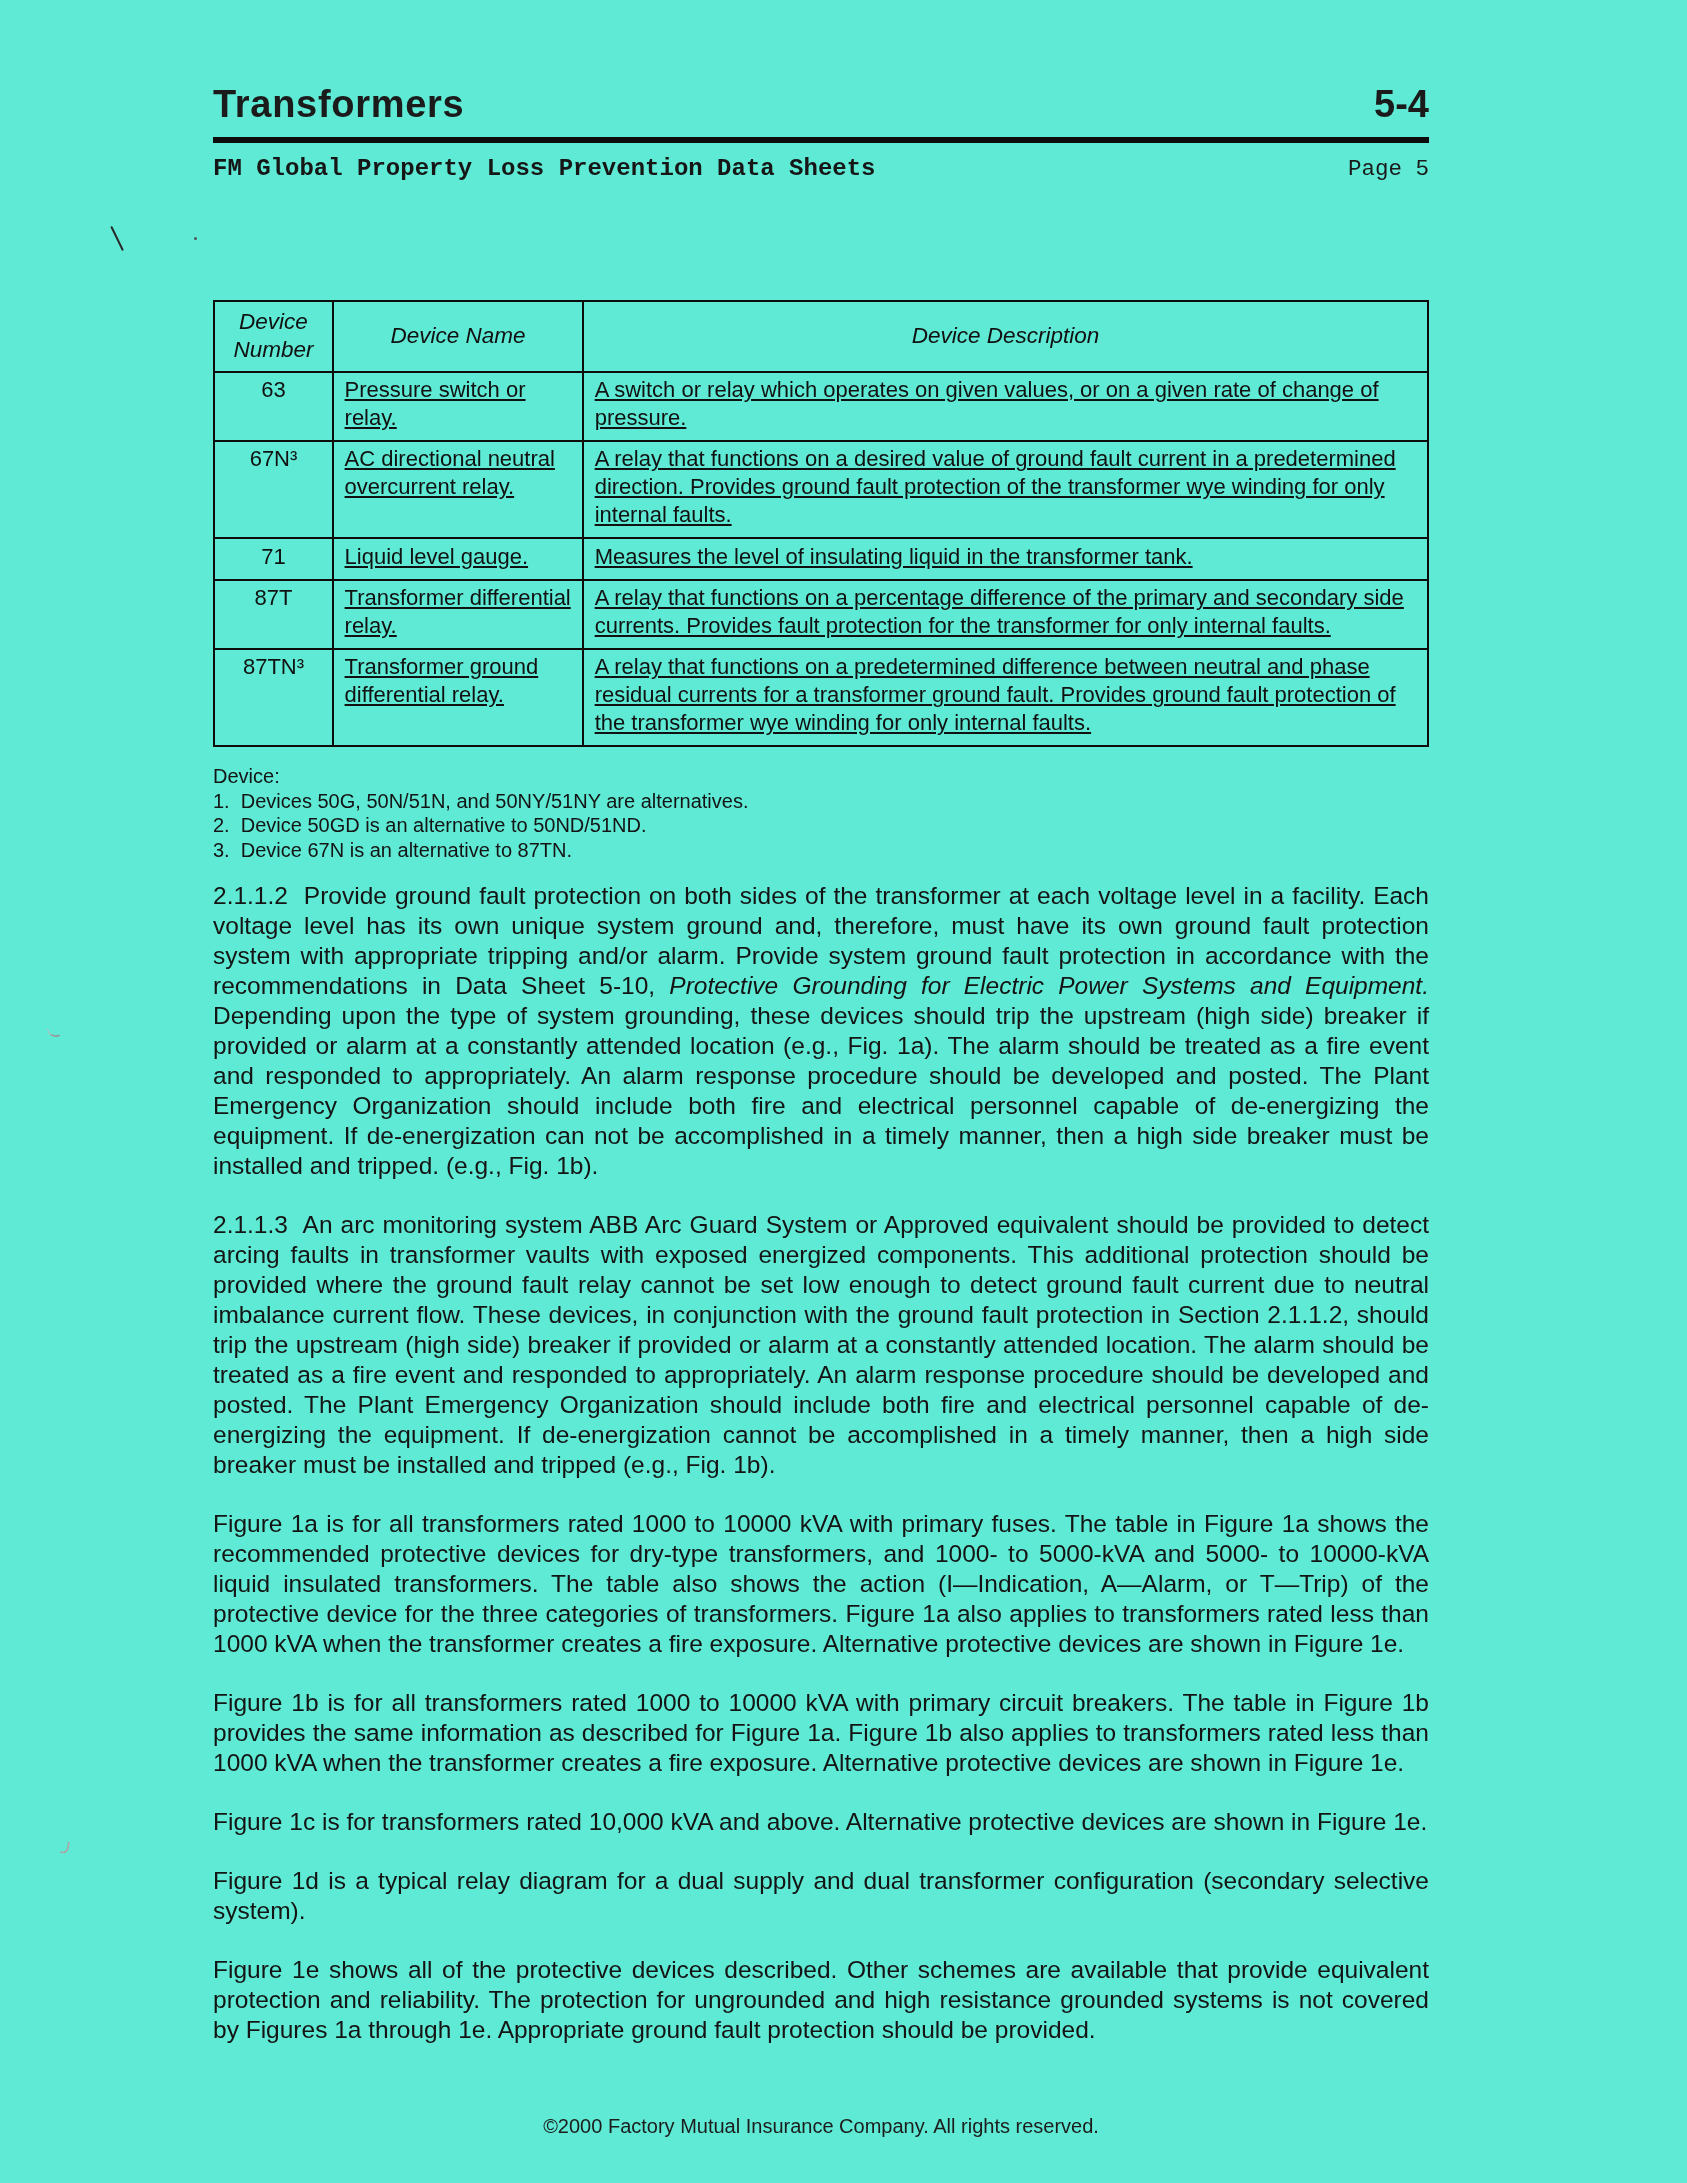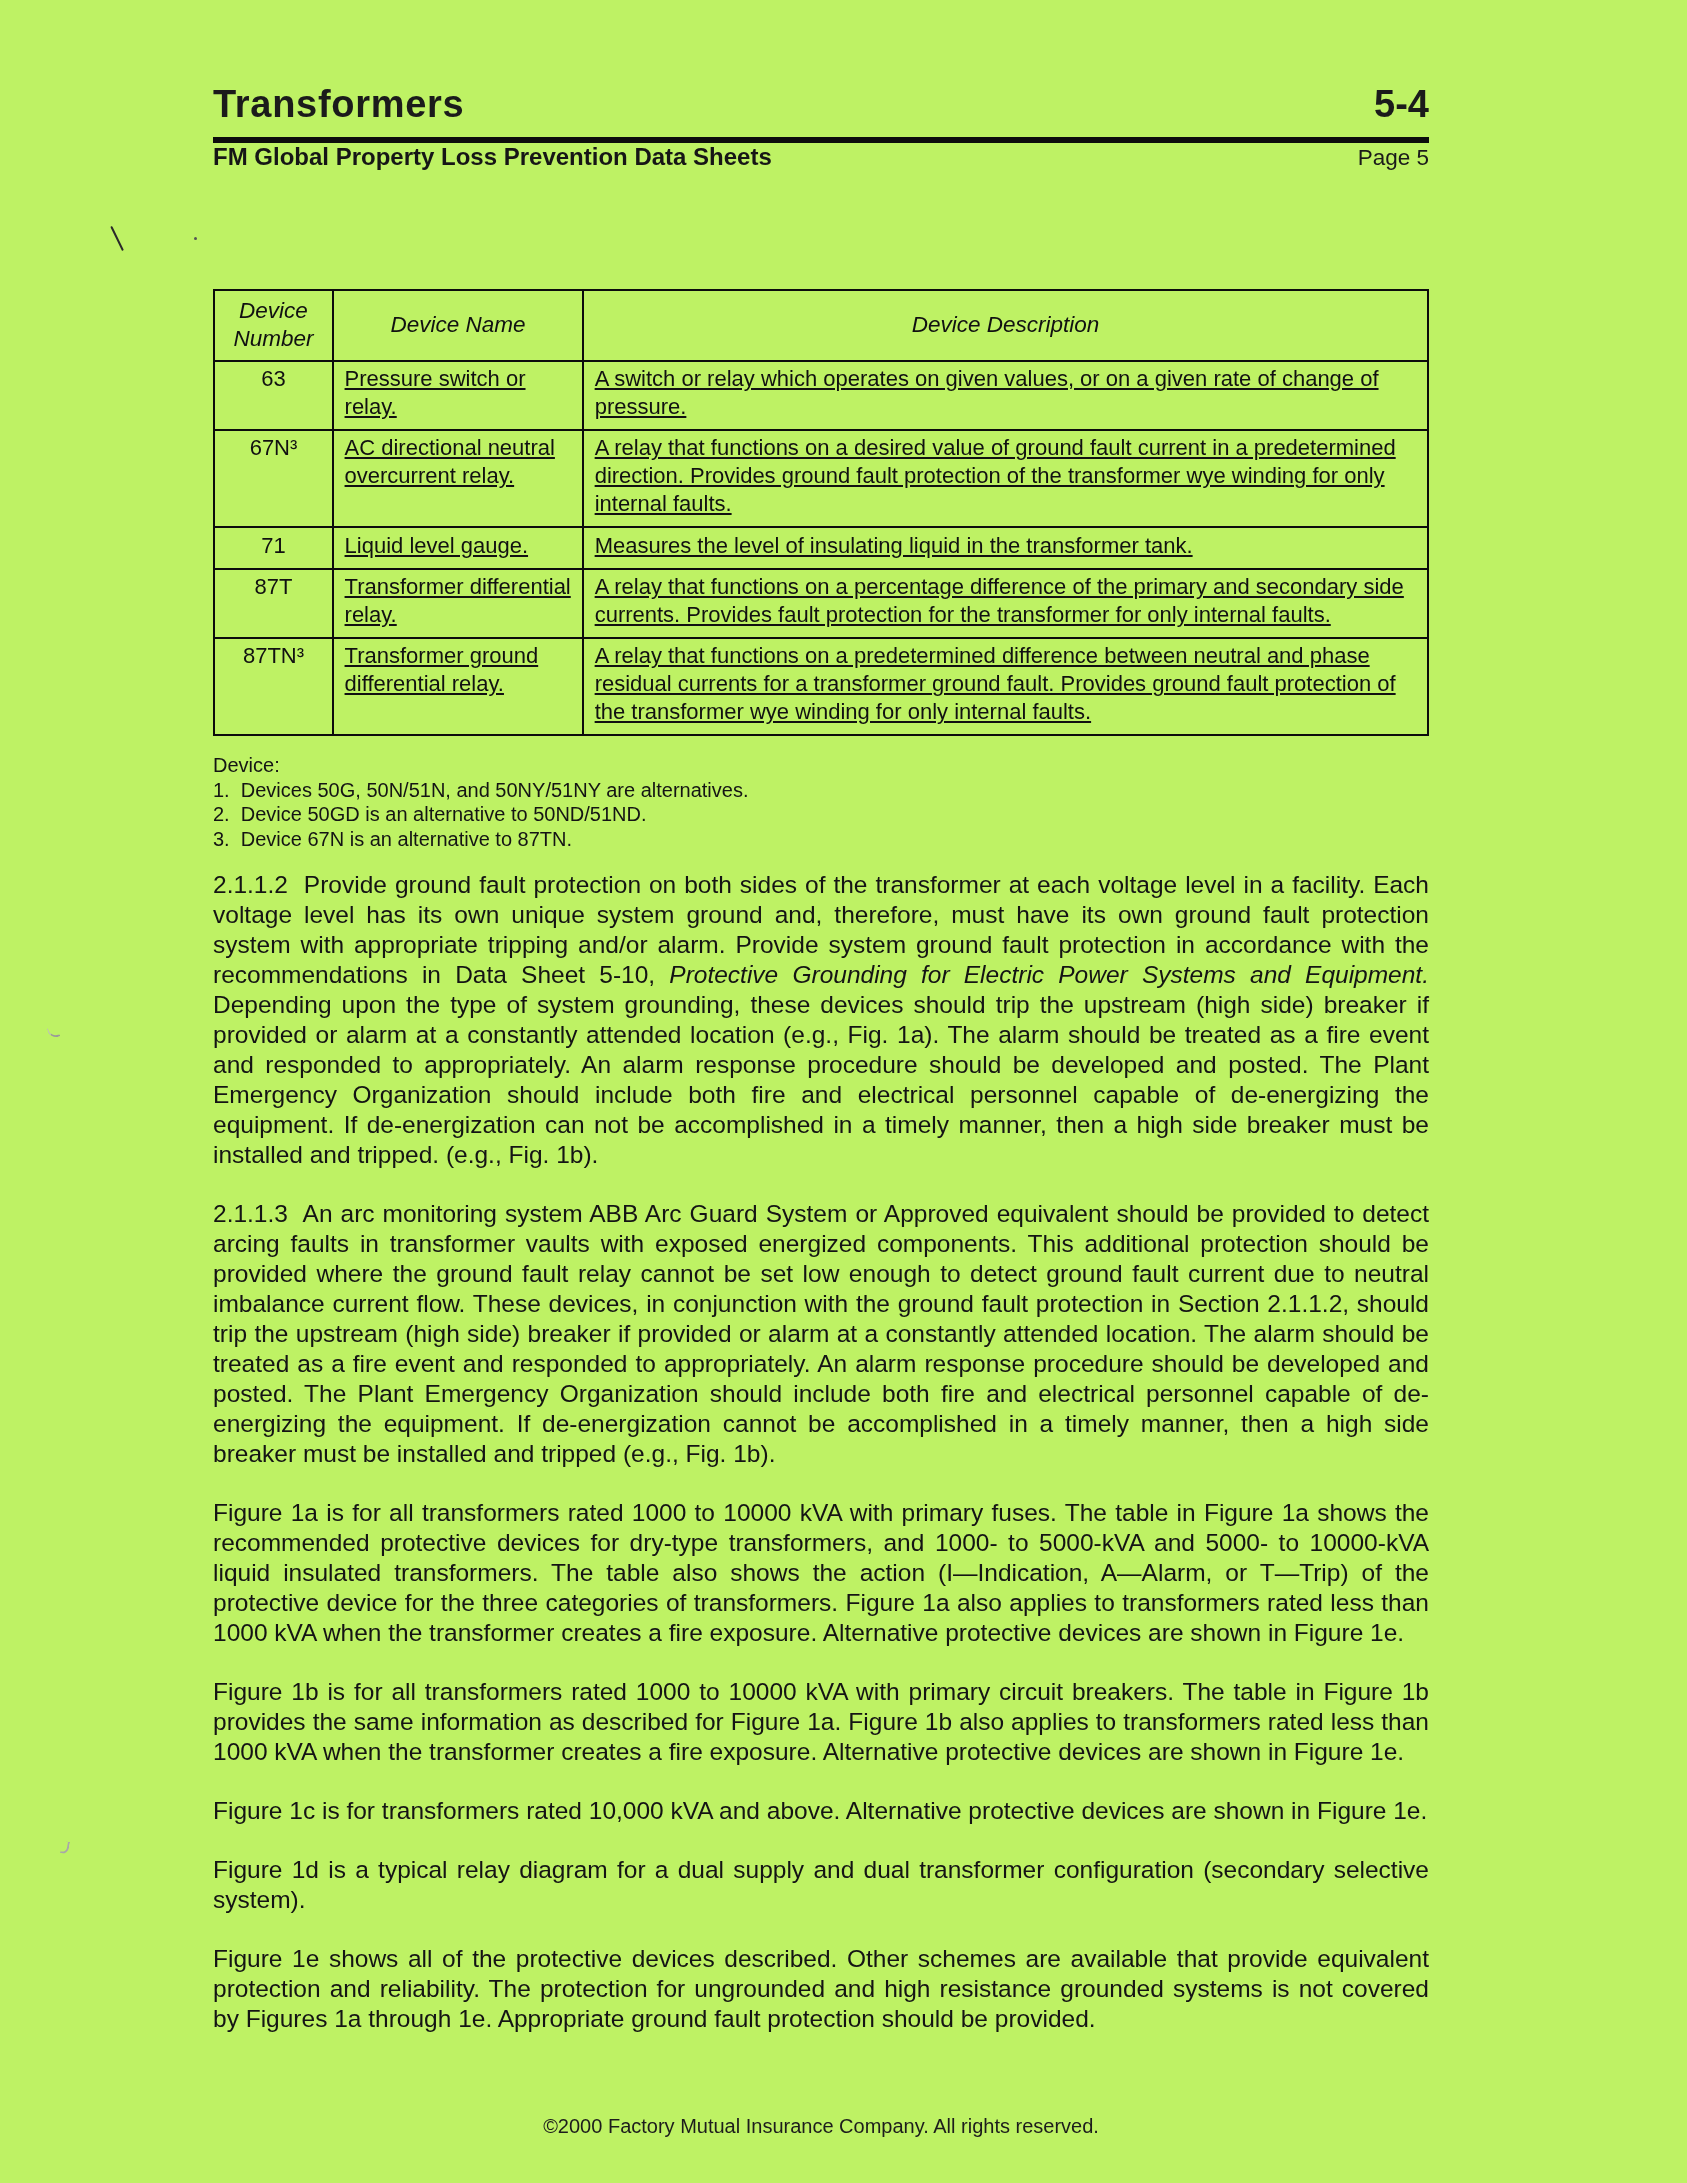--- a/index.html
+++ b/index.html
@@ -3,21 +3,21 @@
 <meta charset="utf-8">
 <style>
   * { margin: 0; padding: 0; box-sizing: border-box; }
   html, body { background: #e9e9e7; }
   body { font-family: "Liberation Sans", sans-serif; }
 
   .page {
     position: relative;
     width: 1687px;
     height: 2183px;
-    background: #bef264;
+    background: #5eead4;
     color: #151515;
     overflow: hidden;
   }
 
   .content {
     position: absolute;
     left: 213px;
     top: 0;
     width: 1216px;
   }
@@ -40,23 +40,25 @@
     font-weight: bold;
     color: #1b1b1b;
     text-align: center;
   }
   .header-rule {
     margin-top: 10.6px;
     height: 6px;
     background: #0d0d0d;
   }
   .subheader {
+    margin-top: 12px;
     display: flex;
     justify-content: space-between;
     align-items: baseline;
+    font-family: Liberation Mono, monospace;
   }
   .doc-subtitle {
     font-size: 24px;
     font-weight: bold;
     color: #161616;
   }
   .page-label {
     font-size: 22.5px;
     color: #1a1a1a;
   }

